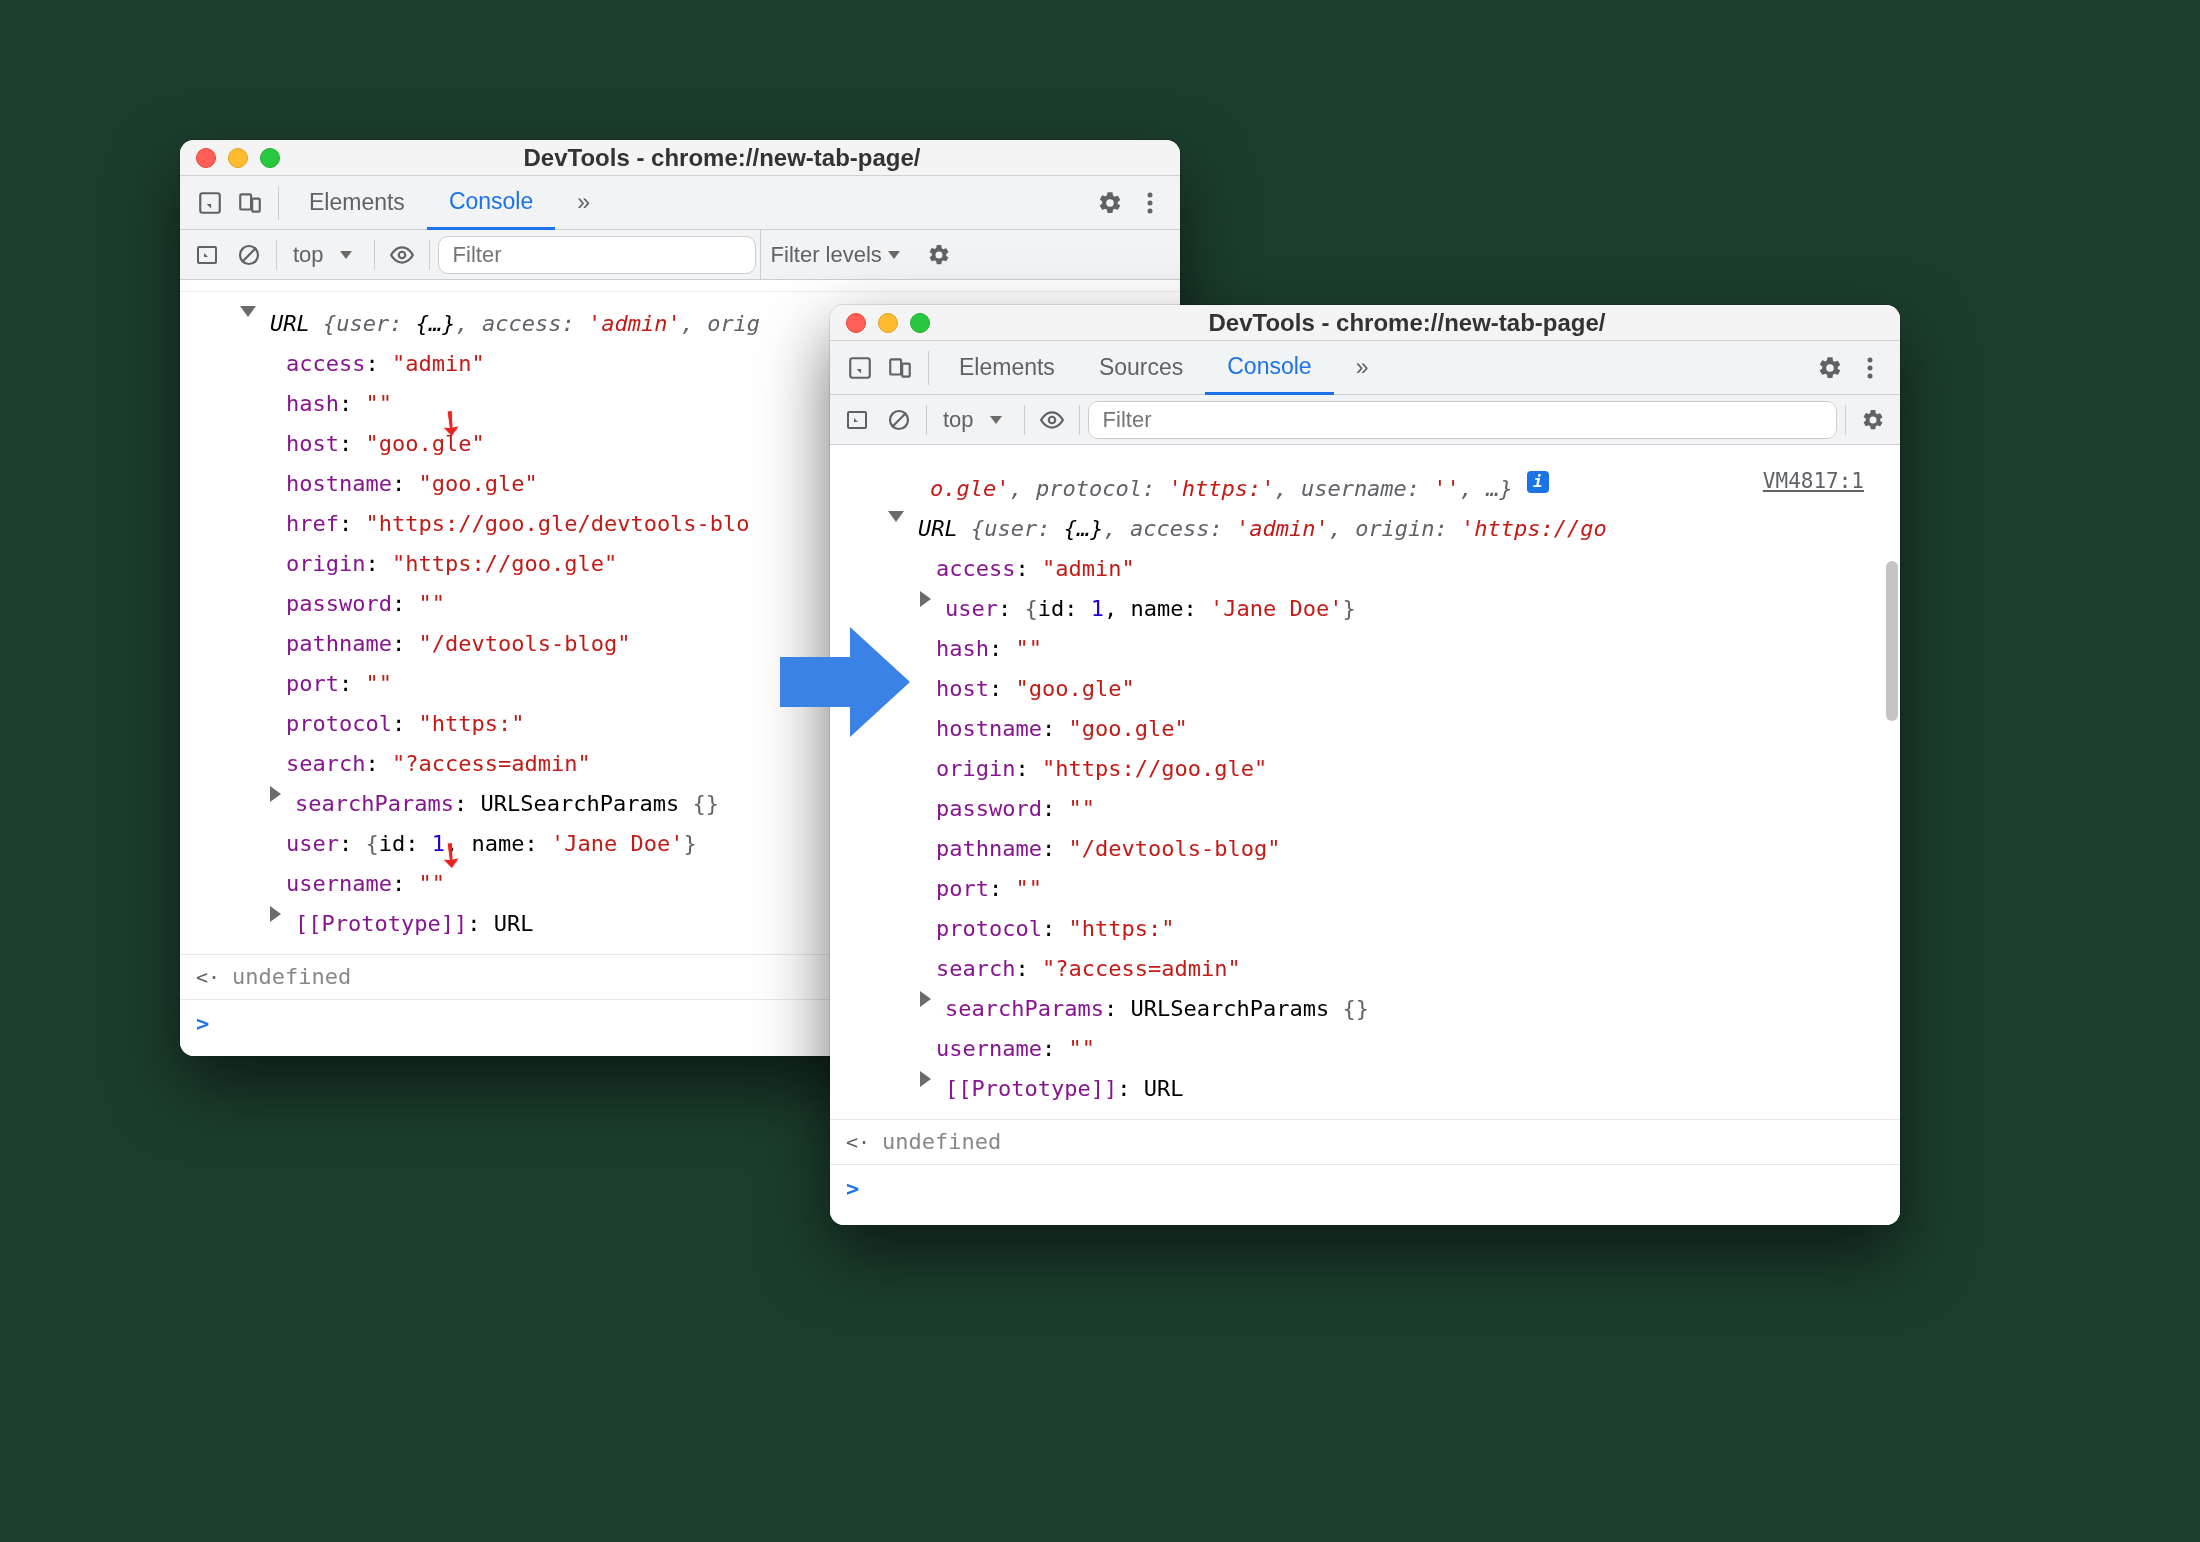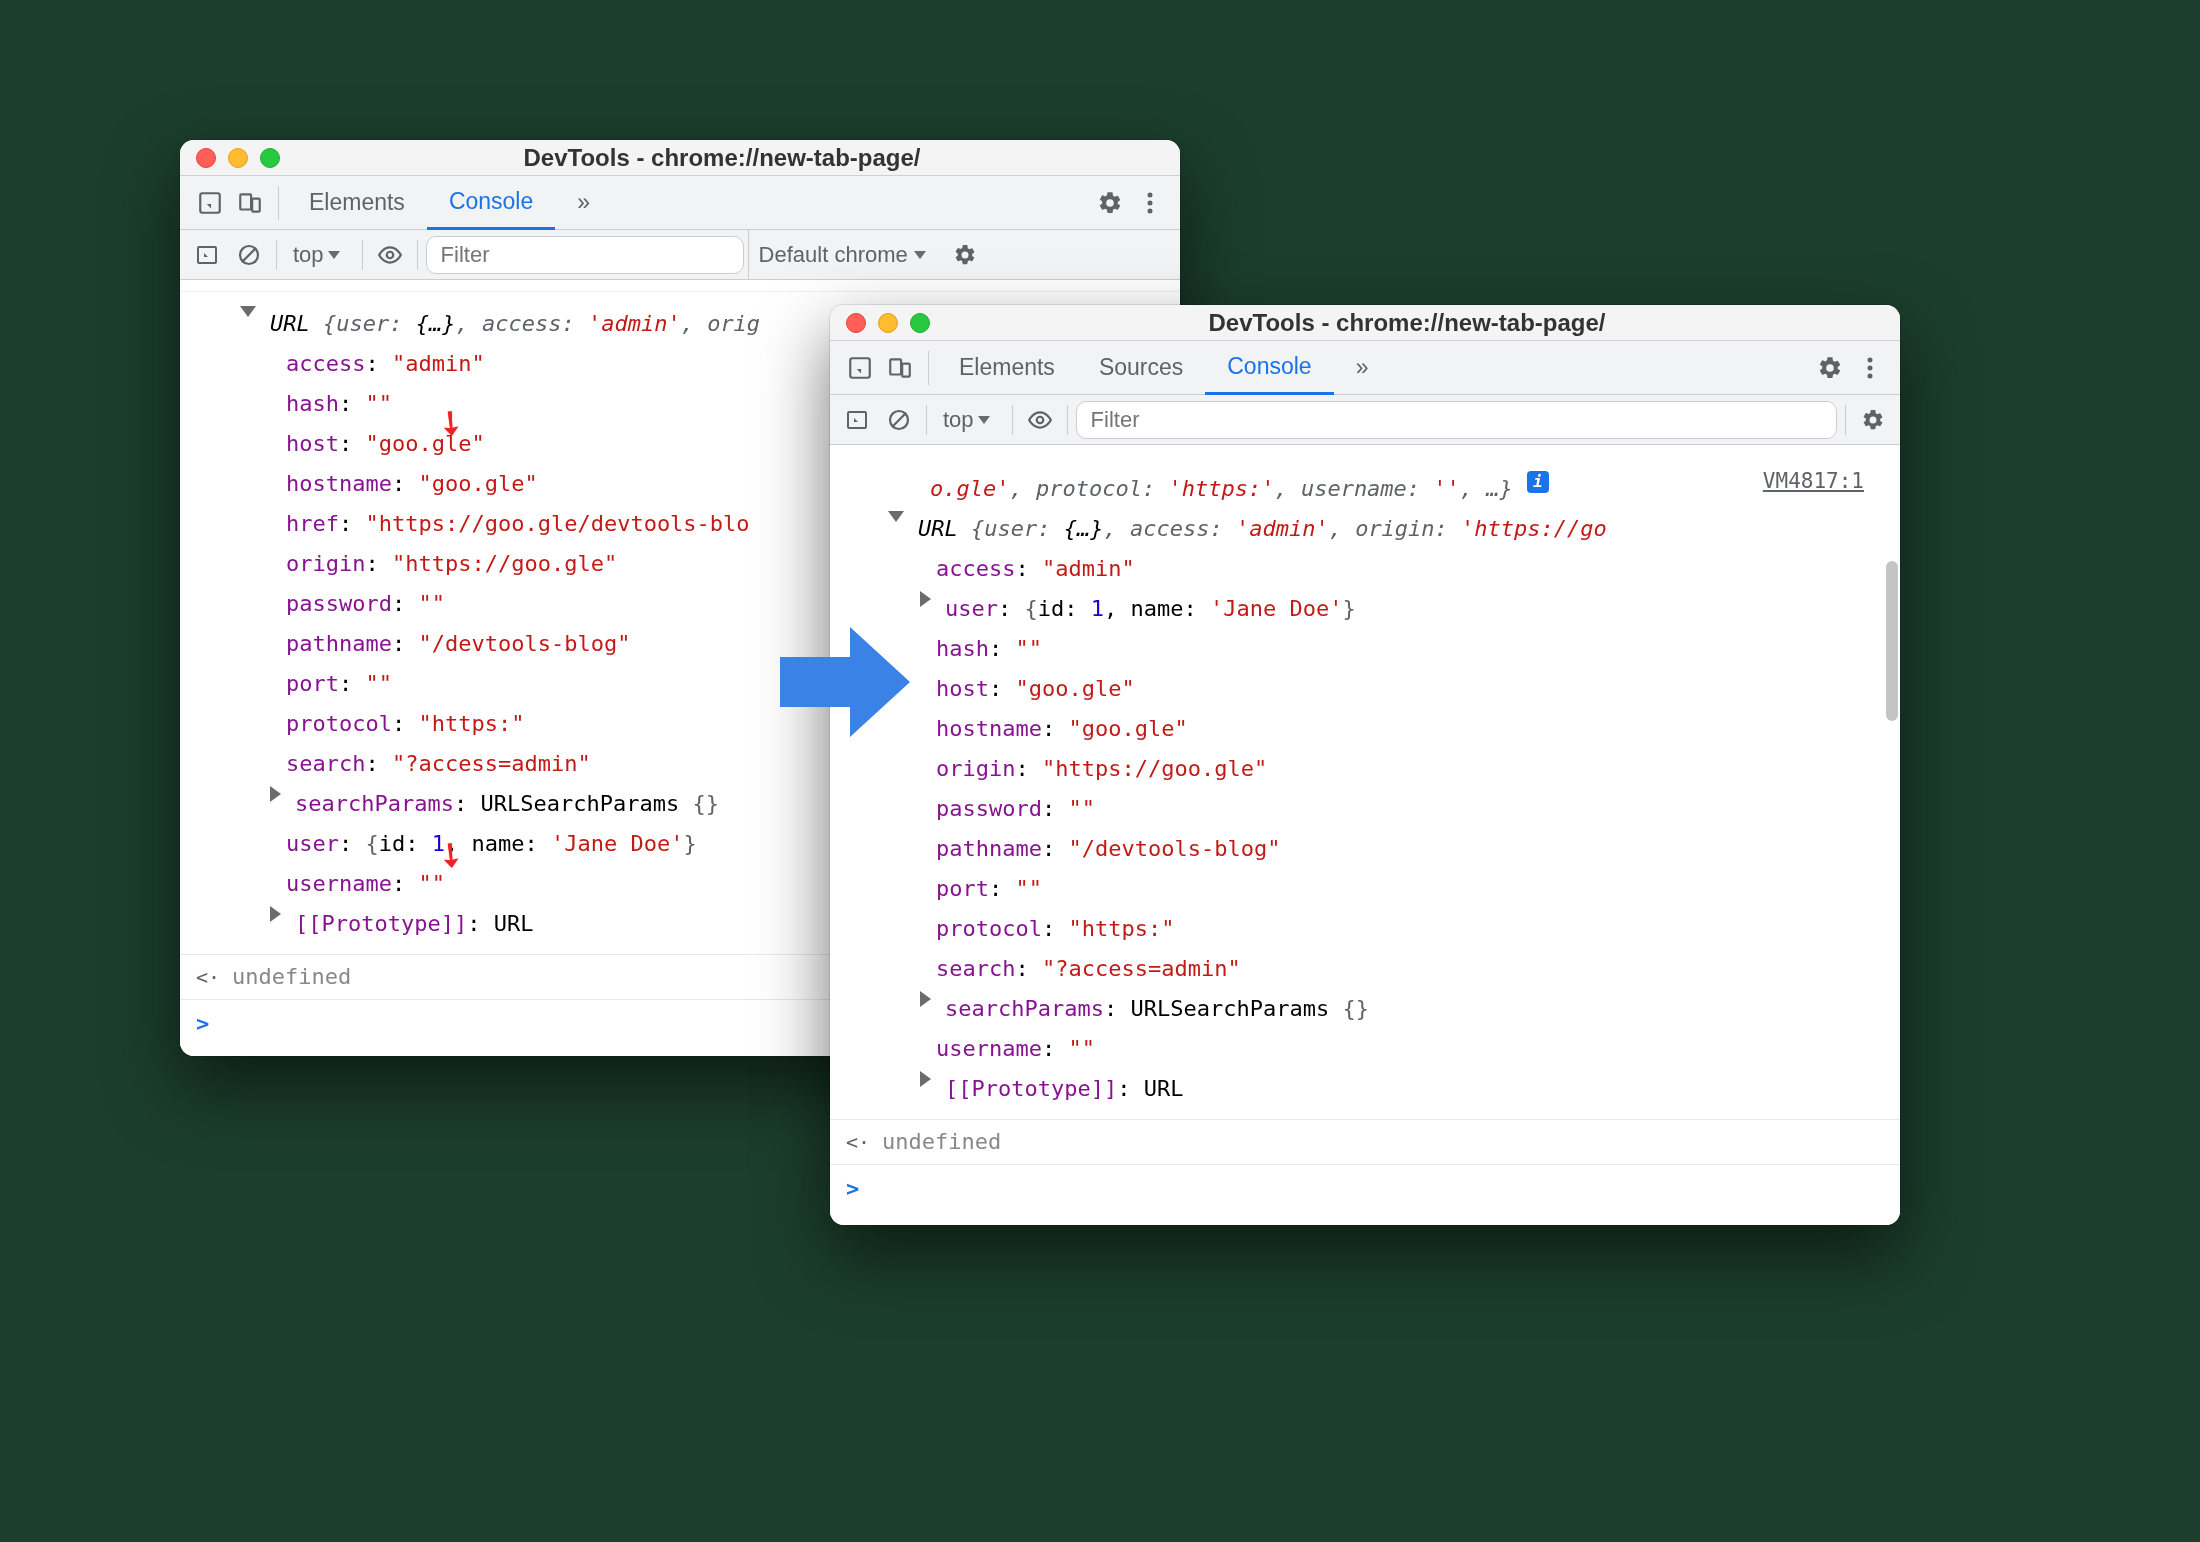--- a/index.html
+++ b/index.html
@@ -73,21 +73,21 @@
     padding: 0 8px;
     gap: 4px;
   }
   .tool-btn {
     width: 38px; height: 38px;
     display: flex; align-items: center; justify-content: center;
     color: #5f6368;
     cursor: pointer;
   }
   .context-select {
-    display: flex; align-items: center; gap: 4px;
+    display: flex; align-items: center; gap: 16px;
     font-size: 22px; color: #5f6368; padding: 0 8px;
     cursor: pointer;
   }
   .filter-input {
     border: 1px solid #cacdd1;
     background: #fff;
     height: 38px;
     padding: 0 14px;
     font-size: 22px;
     color: #5f6368;
@@ -261,21 +261,21 @@
     <div style="width:1px;height:30px;background:#cacdd1;margin:0 4px;"></div>
     <div class="tool-btn">
       <svg width="26" height="26" viewBox="0 0 24 24" fill="none" stroke="#5f6368" stroke-width="2">
           <path d="M2 12s3.5-7 10-7 10 7 10 7-3.5 7-10 7S2 12 2 12z"></path>
           <circle cx="12" cy="12" r="3"></circle>
         </svg>
     </div>
     <div style="width:1px;height:30px;background:#cacdd1;margin:0 4px;"></div>
     <input class="filter-input" placeholder="Filter" style="">
     <div class="levels">
-      <span>Default chrome</span>
+      <span>Filter levels</span>
       <span class="disclose down" style="border-width:8px 6px 0 6px;"></span>
     </div>
     <div class="tool-btn">
       <svg width="24" height="24" viewBox="0 0 24 24" fill="#5f6368">
           <path d="M19.14,12.94a7,7,0,0,0,.05-.94,7,7,0,0,0-.05-.94l2.03-1.58a.5.5,0,0,0,.12-.63l-1.92-3.32a.5.5,0,0,0-.6-.22l-2.39.96a7,7,0,0,0-1.62-.94l-.36-2.54A.5.5,0,0,0,13.9,2h-3.8a.5.5,0,0,0-.49.42L9.25,4.96a7,7,0,0,0-1.62.94l-2.39-.96a.5.5,0,0,0-.6.22L2.72,8.48a.5.5,0,0,0,.12.63l2.03,1.58a7,7,0,0,0,0,1.88L2.84,14.15a.5.5,0,0,0-.12.63l1.92,3.32a.5.5,0,0,0,.6.22l2.39-.96a7,7,0,0,0,1.62.94l.36,2.54a.5.5,0,0,0,.49.42h3.8a.5.5,0,0,0,.49-.42l.36-2.54a7,7,0,0,0,1.62-.94l2.39.96a.5.5,0,0,0,.6-.22l1.92-3.32a.5.5,0,0,0-.12-.63ZM12,15.5A3.5,3.5,0,1,1,15.5,12,3.5,3.5,0,0,1,12,15.5Z"></path>
         </svg>
     </div>
   </div>
 
   <div class="console-body mono content-wrap">

